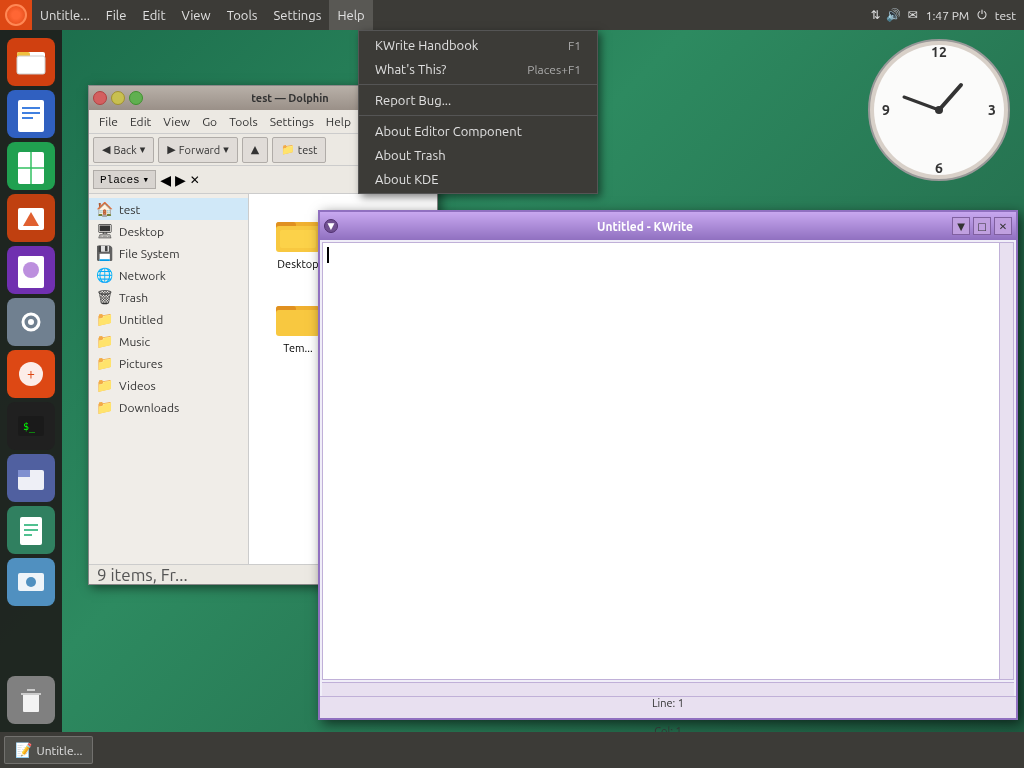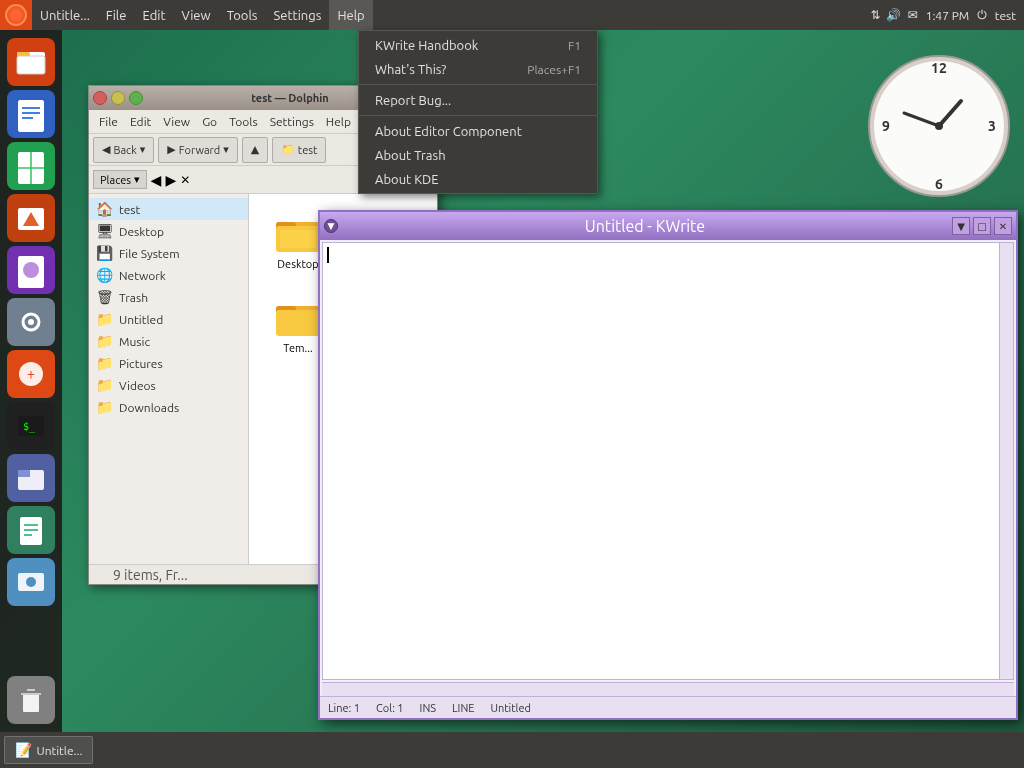--- a/index.html
+++ b/index.html
@@ -259,20 +259,21 @@
 
     .places-label {
       padding: 2px 6px;
       background: #d8d4d0;
       border: 1px solid #b0aca8;
       font-size: 11px;
       cursor: pointer;
       display: flex;
       align-items: center;
       gap: 3px;
+      font-family: Liberation Mono, monospace;
     }
 
     .window-content {
       display: flex;
       flex: 1;
       overflow: hidden;
     }
 
     .sidebar-panel {
       width: 160px;
@@ -334,22 +335,22 @@
       align-items: center;
       justify-content: center;
     }
 
     .status-bar {
       height: 20px;
       background: #ece9e3;
       border-top: 1px solid #ccc;
       display: flex;
       align-items: center;
-      padding: 0 24px;
-      font-size: 14px;
+      padding: 0 8px;
+      font-size: 17px;
       color: #555;
     }
 
     
     .kwrite-window {
       position: absolute;
       top: 210px;
       left: 318px;
       width: 700px;
       height: 510px;
@@ -367,22 +368,22 @@
       display: flex;
       align-items: center;
       padding: 0 4px;
       gap: 4px;
     }
 
     .kwrite-title {
       flex: 1;
       text-align: center;
       color: white;
-      font-size: 16px;
-      font-weight: normal;
+      font-size: 12px;
+      font-weight: bold;
     }
 
     .kwrite-btns {
       display: flex;
       gap: 3px;
     }
 
     .kwrite-btn {
       width: 18px;
       height: 18px;
@@ -440,20 +441,21 @@
     .kwrite-statusbar {
       height: 22px;
       background: #e8e0f0;
       border-top: 1px solid #c0b0d8;
       display: flex;
       align-items: center;
       padding: 0 8px;
       font-size: 11px;
       color: #333;
       gap: 16px;
+      flex-direction: column;
     }
 
     
     .help-menu {
       position: absolute;
       top: 30px;
       left: 358px;
       width: 240px;
       background: #3c3b37;
       border: 1px solid #555;
@@ -480,21 +482,21 @@
     .menu-separator {
       height: 1px;
       background: #555;
       margin: 3px 0;
     }
 
     
     .clock-widget {
       position: absolute;
       right: 10px;
-      top: 51px;
+      top: 35px;
       z-index: 100;
       text-align: center;
     }
 
     .clock-face {
       width: 150px;
       height: 150px;
     }
     .folder-orange { color: #e08030; }
   </style>

